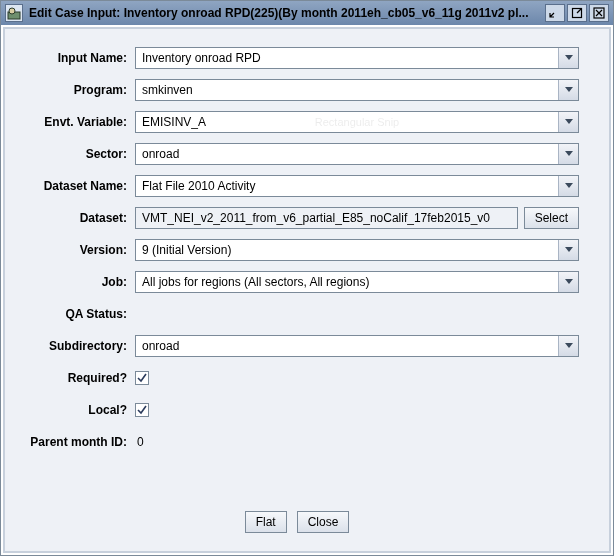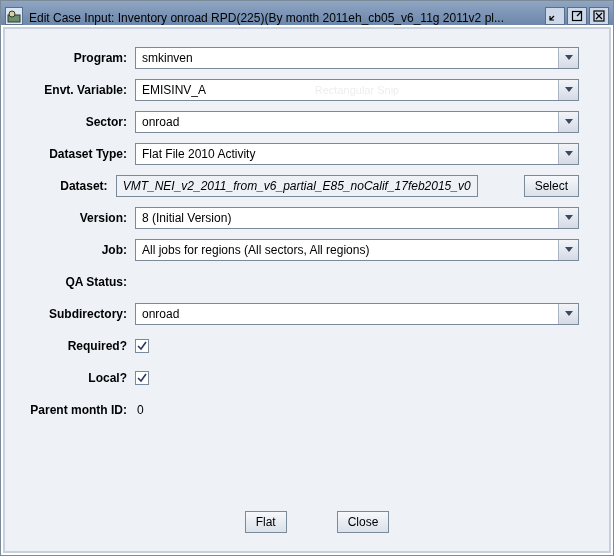--- a/index.html
+++ b/index.html
@@ -16,24 +16,24 @@
     height: 556px;
     border: 1px solid #7b8a99;
     background: #ffffff;
     display: flex;
     flex-direction: column;
   }
   .titlebar {
     height: 24px;
     background: linear-gradient(to bottom, #8fa5c2 0%, #6c87ab 100%);
     display: flex;
-    align-items: flex-end;
+    align-items: center;
     padding: 0 4px;
     color: #000;
-    font-weight: normal;
+    font-weight: bold;
     font-size: 12px;
     gap: 4px;
   }
   .titlebar .icon-slot {
     width: 18px;
     height: 18px;
     background: #dce6f2;
     border: 1px solid #5a6f8c;
     display: flex;
     align-items: center;
@@ -129,32 +129,30 @@
   .readonly-box {
     flex: 1;
     height: 22px;
     border: 1px solid #7b8a99;
     background: #eef1f6;
     display: flex;
     align-items: center;
     padding: 0 6px;
     white-space: nowrap;
     overflow: hidden;
-    font-style: italic;
   }
   .btn {
     height: 22px;
     padding: 0 10px;
     border: 1px solid #7b8a99;
     background: linear-gradient(to bottom, #f6f8fb 0%, #dbe1ea 100%);
     display: flex;
     align-items: center;
     justify-content: center;
     font-size: 12px;
-    margin-left: 40px;
   }
   .checkbox {
     width: 14px;
     height: 14px;
     border: 1px solid #7b8a99;
     background: #fff;
     display: flex;
     align-items: center;
     justify-content: center;
   }
@@ -209,20 +207,33 @@
             <rect x="1" y="1" width="10" height="10" fill="none" stroke="#000" stroke-width="1.2"></rect>
             <path d="M3 3 L9 9 M9 3 L3 9" stroke="#000" stroke-width="1.2"></path>
           </svg>
       </div>
     </div>
   </div>
 
   <div class="content">
     <div class="form">
 
+      <div class="row">
+        <div class="label">Input Name:</div>
+        <div class="field">
+          <div class="combo">
+            <input class="combo-input" value="Inventory onroad RPD" style="">
+            <div class="combo-arrow">
+                <svg width="8" height="6">
+                  <path d="M0 0 L8 0 L4 5 Z" fill="#3b4a5c"></path>
+                </svg>
+              </div>
+          </div>
+        </div>
+      </div>
 
       <div class="row">
         <div class="label">Program:</div>
         <div class="field">
           <div class="combo">
             <div class="combo-text">smkinven</div>
             <div class="combo-arrow">
                 <svg width="8" height="6">
                   <path d="M0 0 L8 0 L4 5 Z" fill="#3b4a5c"></path>
                 </svg>
@@ -255,21 +266,21 @@
             <div class="combo-arrow">
                 <svg width="8" height="6">
                   <path d="M0 0 L8 0 L4 5 Z" fill="#3b4a5c"></path>
                 </svg>
               </div>
           </div>
         </div>
       </div>
 
       <div class="row">
-        <div class="label">Dataset Type:</div>
+        <div class="label">Dataset Name:</div>
         <div class="field">
           <div class="combo">
             <div class="combo-text">Flat File 2010 Activity</div>
             <div class="combo-arrow">
                 <svg width="8" height="6">
                   <path d="M0 0 L8 0 L4 5 Z" fill="#3b4a5c"></path>
                 </svg>
               </div>
           </div>
         </div>
@@ -280,21 +291,21 @@
         <div class="field">
           <div class="readonly-box">VMT_NEI_v2_2011_from_v6_partial_E85_noCalif_17feb2015_v0</div>
           <div class="btn">Select</div>
         </div>
       </div>
 
       <div class="row">
         <div class="label">Version:</div>
         <div class="field">
           <div class="combo">
-            <div class="combo-text">8 (Initial Version)</div>
+            <div class="combo-text">9 (Initial Version)</div>
             <div class="combo-arrow">
                 <svg width="8" height="6">
                   <path d="M0 0 L8 0 L4 5 Z" fill="#3b4a5c"></path>
                 </svg>
               </div>
           </div>
         </div>
       </div>
 
       <div class="row">

